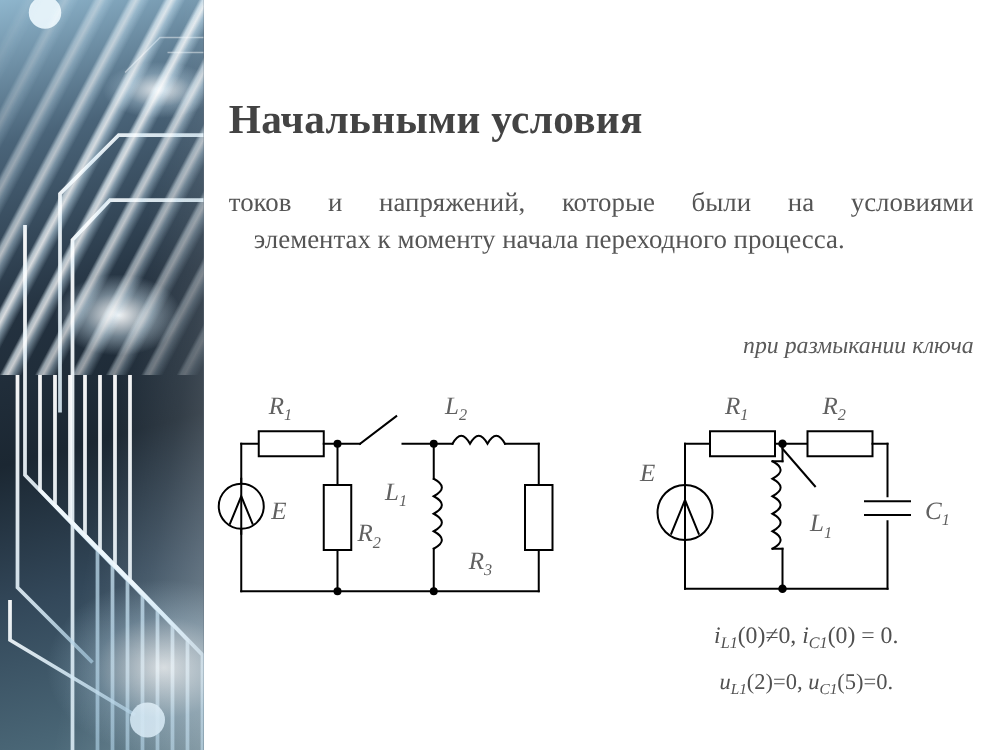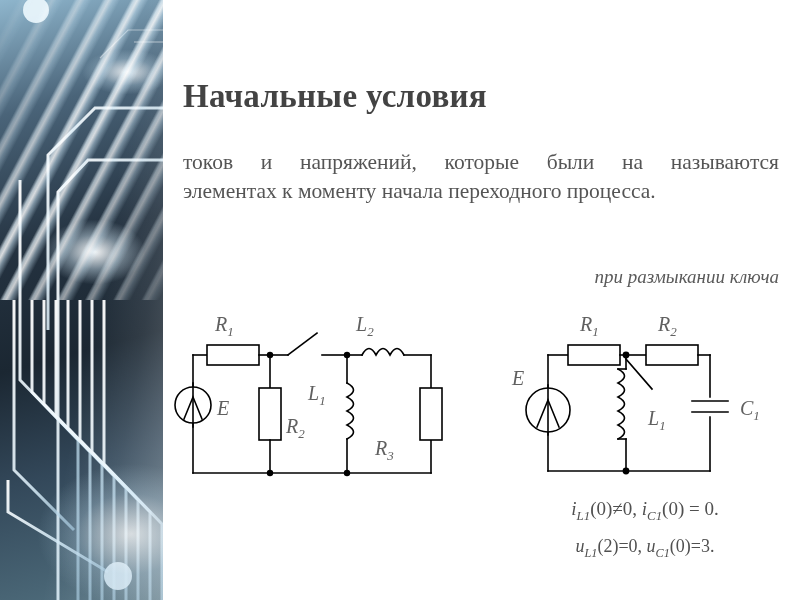--- a/index.html
+++ b/index.html
@@ -75,21 +75,21 @@
   #body-text {
     position: absolute;
     left: 183px; top: 148px;
     width: 596px;
     font-size: 21.5px;
     line-height: 29px;
     color: #555555;
     text-align: justify;
     text-align-last: justify;
   }
-  #body-text .last { text-align-last: left; }
+  #body-text .last { text-align-last: left; margin-left: 20px; }
 
   #subhead {
     position: absolute;
     left: 183px; top: 266px;
     width: 596px;
     text-align: right;
     font-size: 19px;
     font-style: italic;
     color: #5a5a5a;
   }
@@ -156,24 +156,24 @@
       <g fill="none" stroke="#ffffff" stroke-width="1.2" opacity="0.45">
         <path d="M163 30 L128 30 L100 58"></path>
         <path d="M163 42 L134 42"></path>
       </g>
     </svg>
     <div class="streaks"></div>
     <div class="glow-bottom"></div>
     <div class="sheen"></div>
   </div>
 
-  <div id="title">Начальные условия</div>
+  <div id="title">Начальными условия</div>
 
   <div id="body-text">
-    <div>токов и напряжений, которые были на называются</div>
+    <div>токов и напряжений, которые были на условиями</div>
     <div class="last">элементах к моменту начала переходного процесса.</div>
   </div>
 
   <div id="subhead">при размыкании ключа</div>
 
   <div class="circuit" id="circuit-left">
     <svg width="290" height="180" viewBox="0 0 290 180">
       <g stroke="#000000" stroke-width="1.6" fill="none" stroke-linecap="square">
 
         <path d="M23 50 L37 50"></path>
@@ -280,17 +280,17 @@
       </g>
     </svg>
   </div>
 
 
   <div class="eqblock" id="eq-right">
     <div class="eq">
       <i>i</i><sub>L1</sub><span>(0)≠0, </span><i>i</i><sub>C1</sub><span>(0) = 0.</span>
     </div>
     <div class="eq small">
-      <i>u</i><sub>L1</sub><span>(2)=0, </span><i>u</i><sub>C1</sub><span>(0)=3.</span>
+      <i>u</i><sub>L1</sub><span>(2)=0, </span><i>u</i><sub>C1</sub><span>(5)=0.</span>
     </div>
   </div>
 
 </div>
 
 </body></html>

